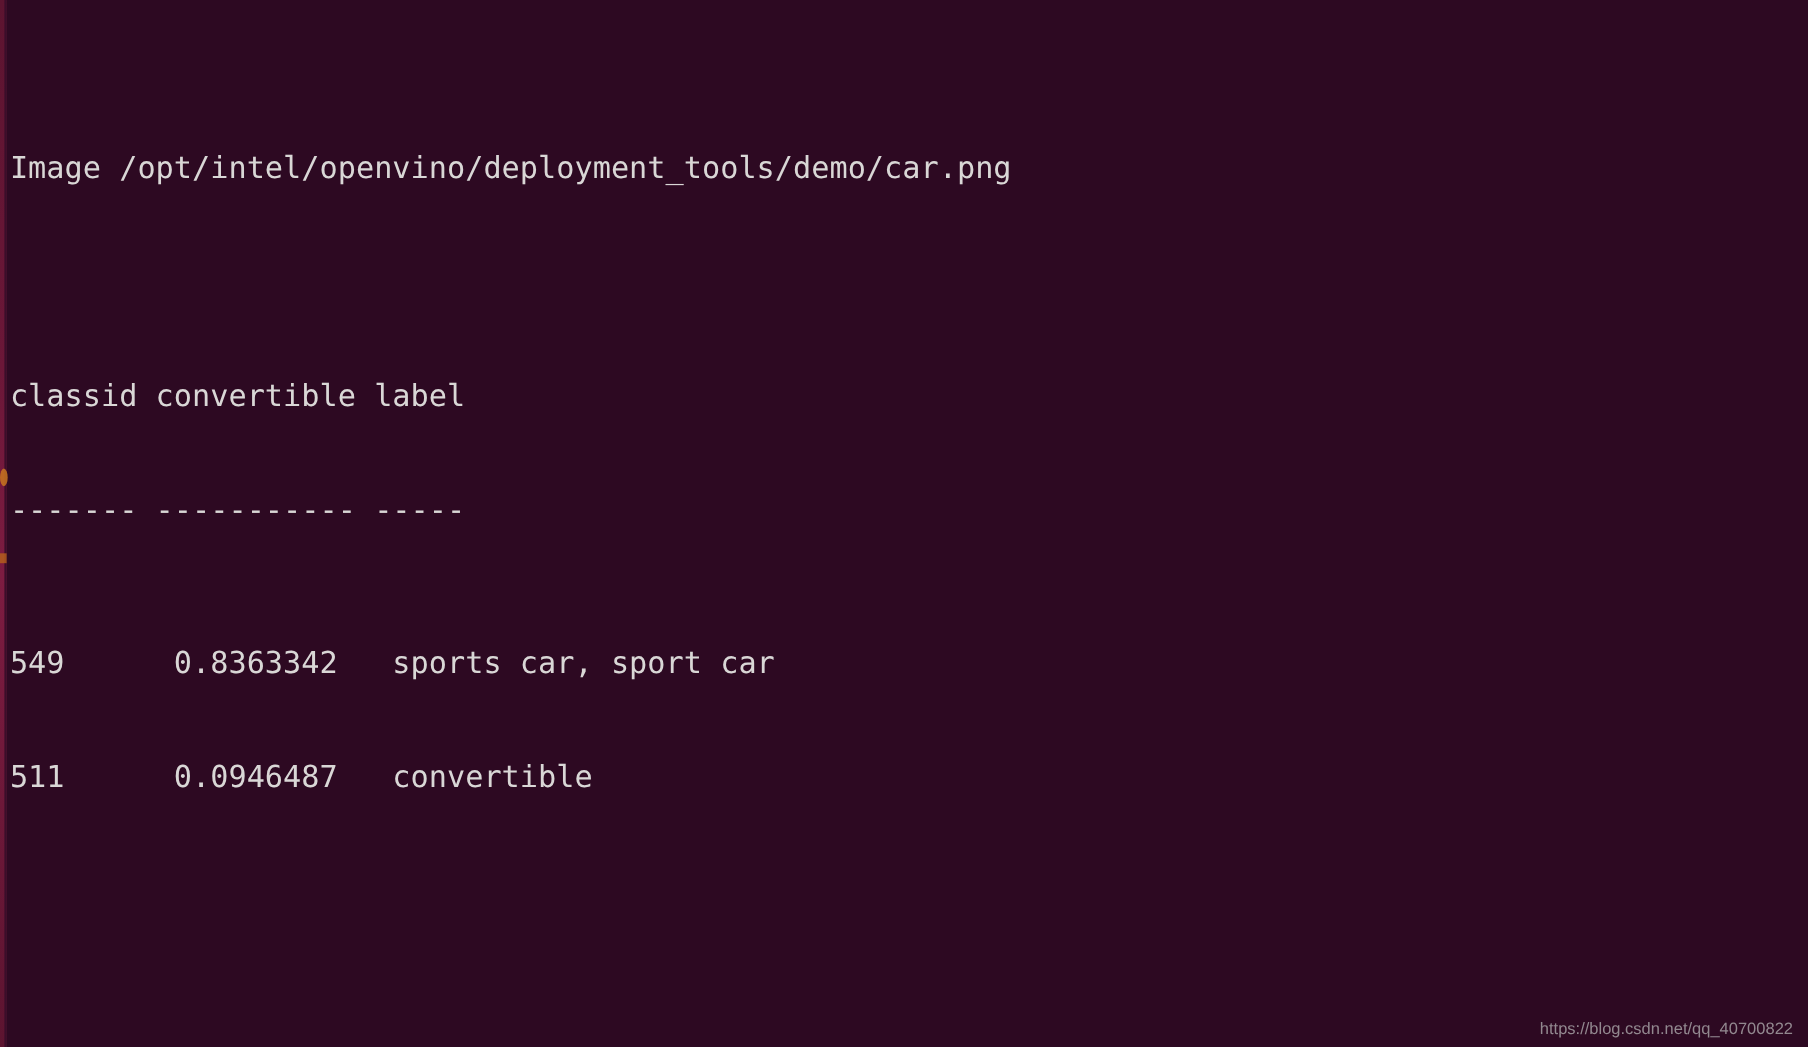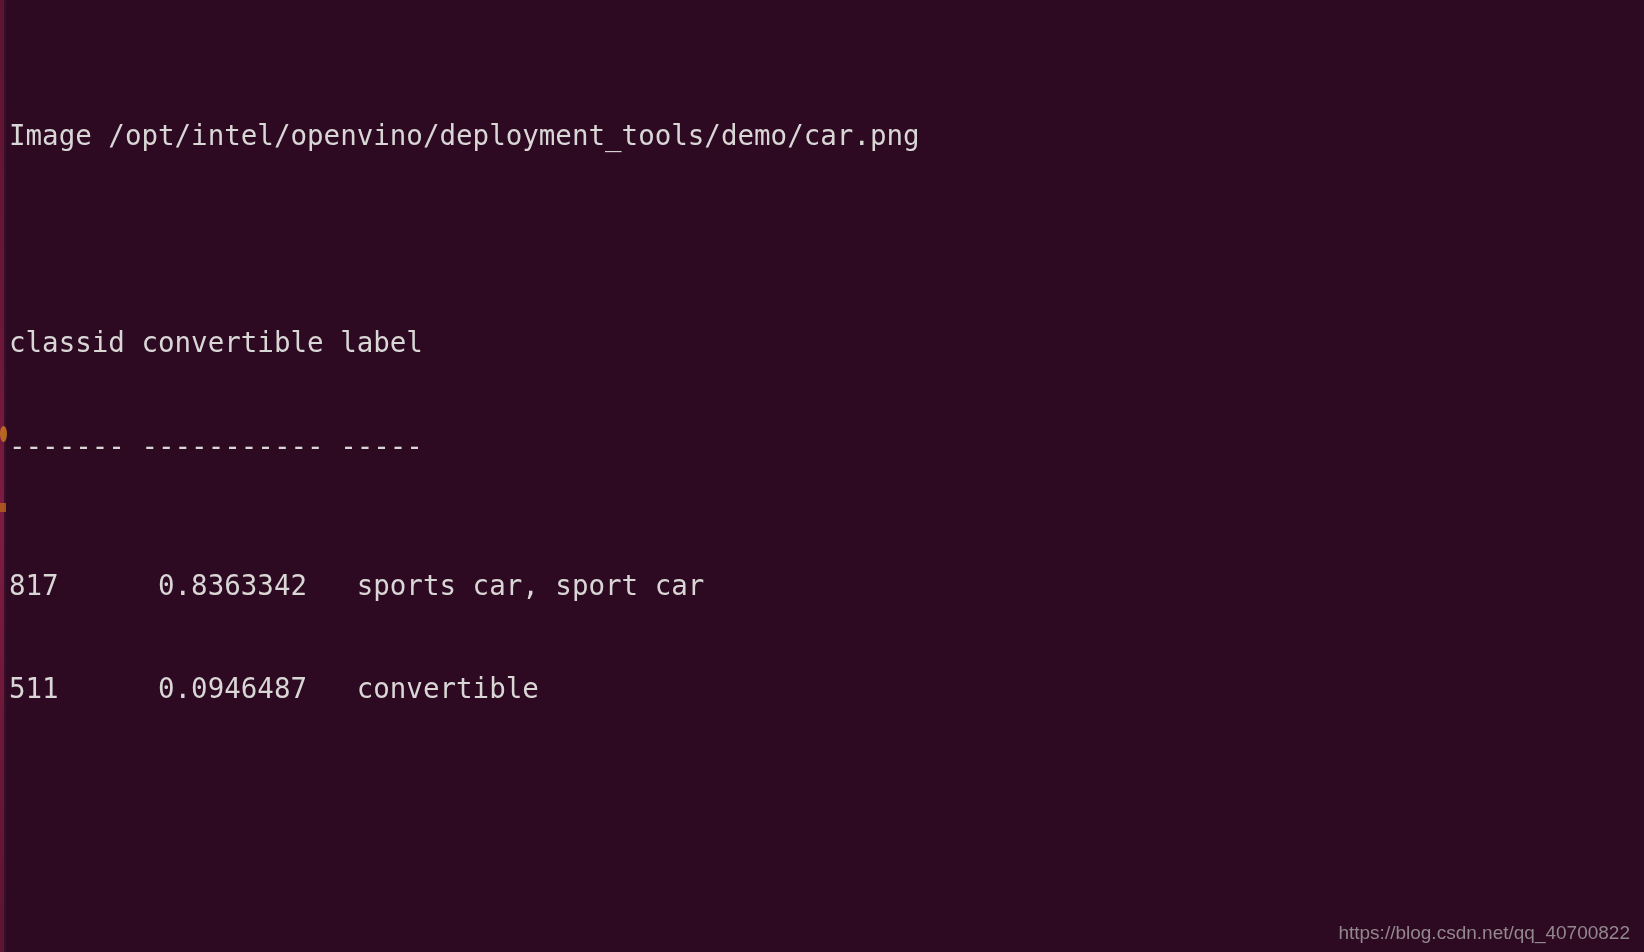--- a/index.html
+++ b/index.html
@@ -56,41 +56,41 @@
     background: #b8621a;
     opacity: 0.8;
     z-index: 7;
   }
   #term {
     position: absolute;
     left: 7px;
     top: 0;
     right: 0;
     bottom: 0;
-    padding: 14px 0 0 2px;
+    padding: 32px 0 0 2px;
     color: #d9d7d6;
     font-size: 27.5px;
     line-height: 34.6px;
     white-space: pre;
     letter-spacing: 0px;
     z-index: 2;
   }
   .line {
     white-space: pre;
     min-height: 34.6px;
   }
   .blank {
     height: 34.6px;
   }
   #watermark {
     position: absolute;
     right: 14px;
     bottom: 8px;
     font-family: "Liberation Sans", sans-serif;
-    font-size: 19px;
+    font-size: 15px;
     color: #9b9399;
     letter-spacing: 0px;
     z-index: 8;
     opacity: 0.92;
   }
 </style>
 </head>
 <body>
 
 <div id="screen" style="background: rgb(45, 9, 34);">
@@ -100,21 +100,21 @@
   <div id="edge-marker"></div>
   <div id="edge-marker2"></div>
 
   <div id="term" style="color: rgb(217, 215, 214);">
 
     <div class="line">Image /opt/intel/openvino/deployment_tools/demo/car.png</div>
     <div class="blank"></div>
     <div class="line">classid convertible label</div>
     <div class="line">------- ----------- -----</div>
 
-    <div class="line">817      0.8363342   sports car, sport car</div>
+    <div class="line">549      0.8363342   sports car, sport car</div>
     <div class="line">511      0.0946487   convertible</div>
     
     
     
     
     
     
     
 
     

